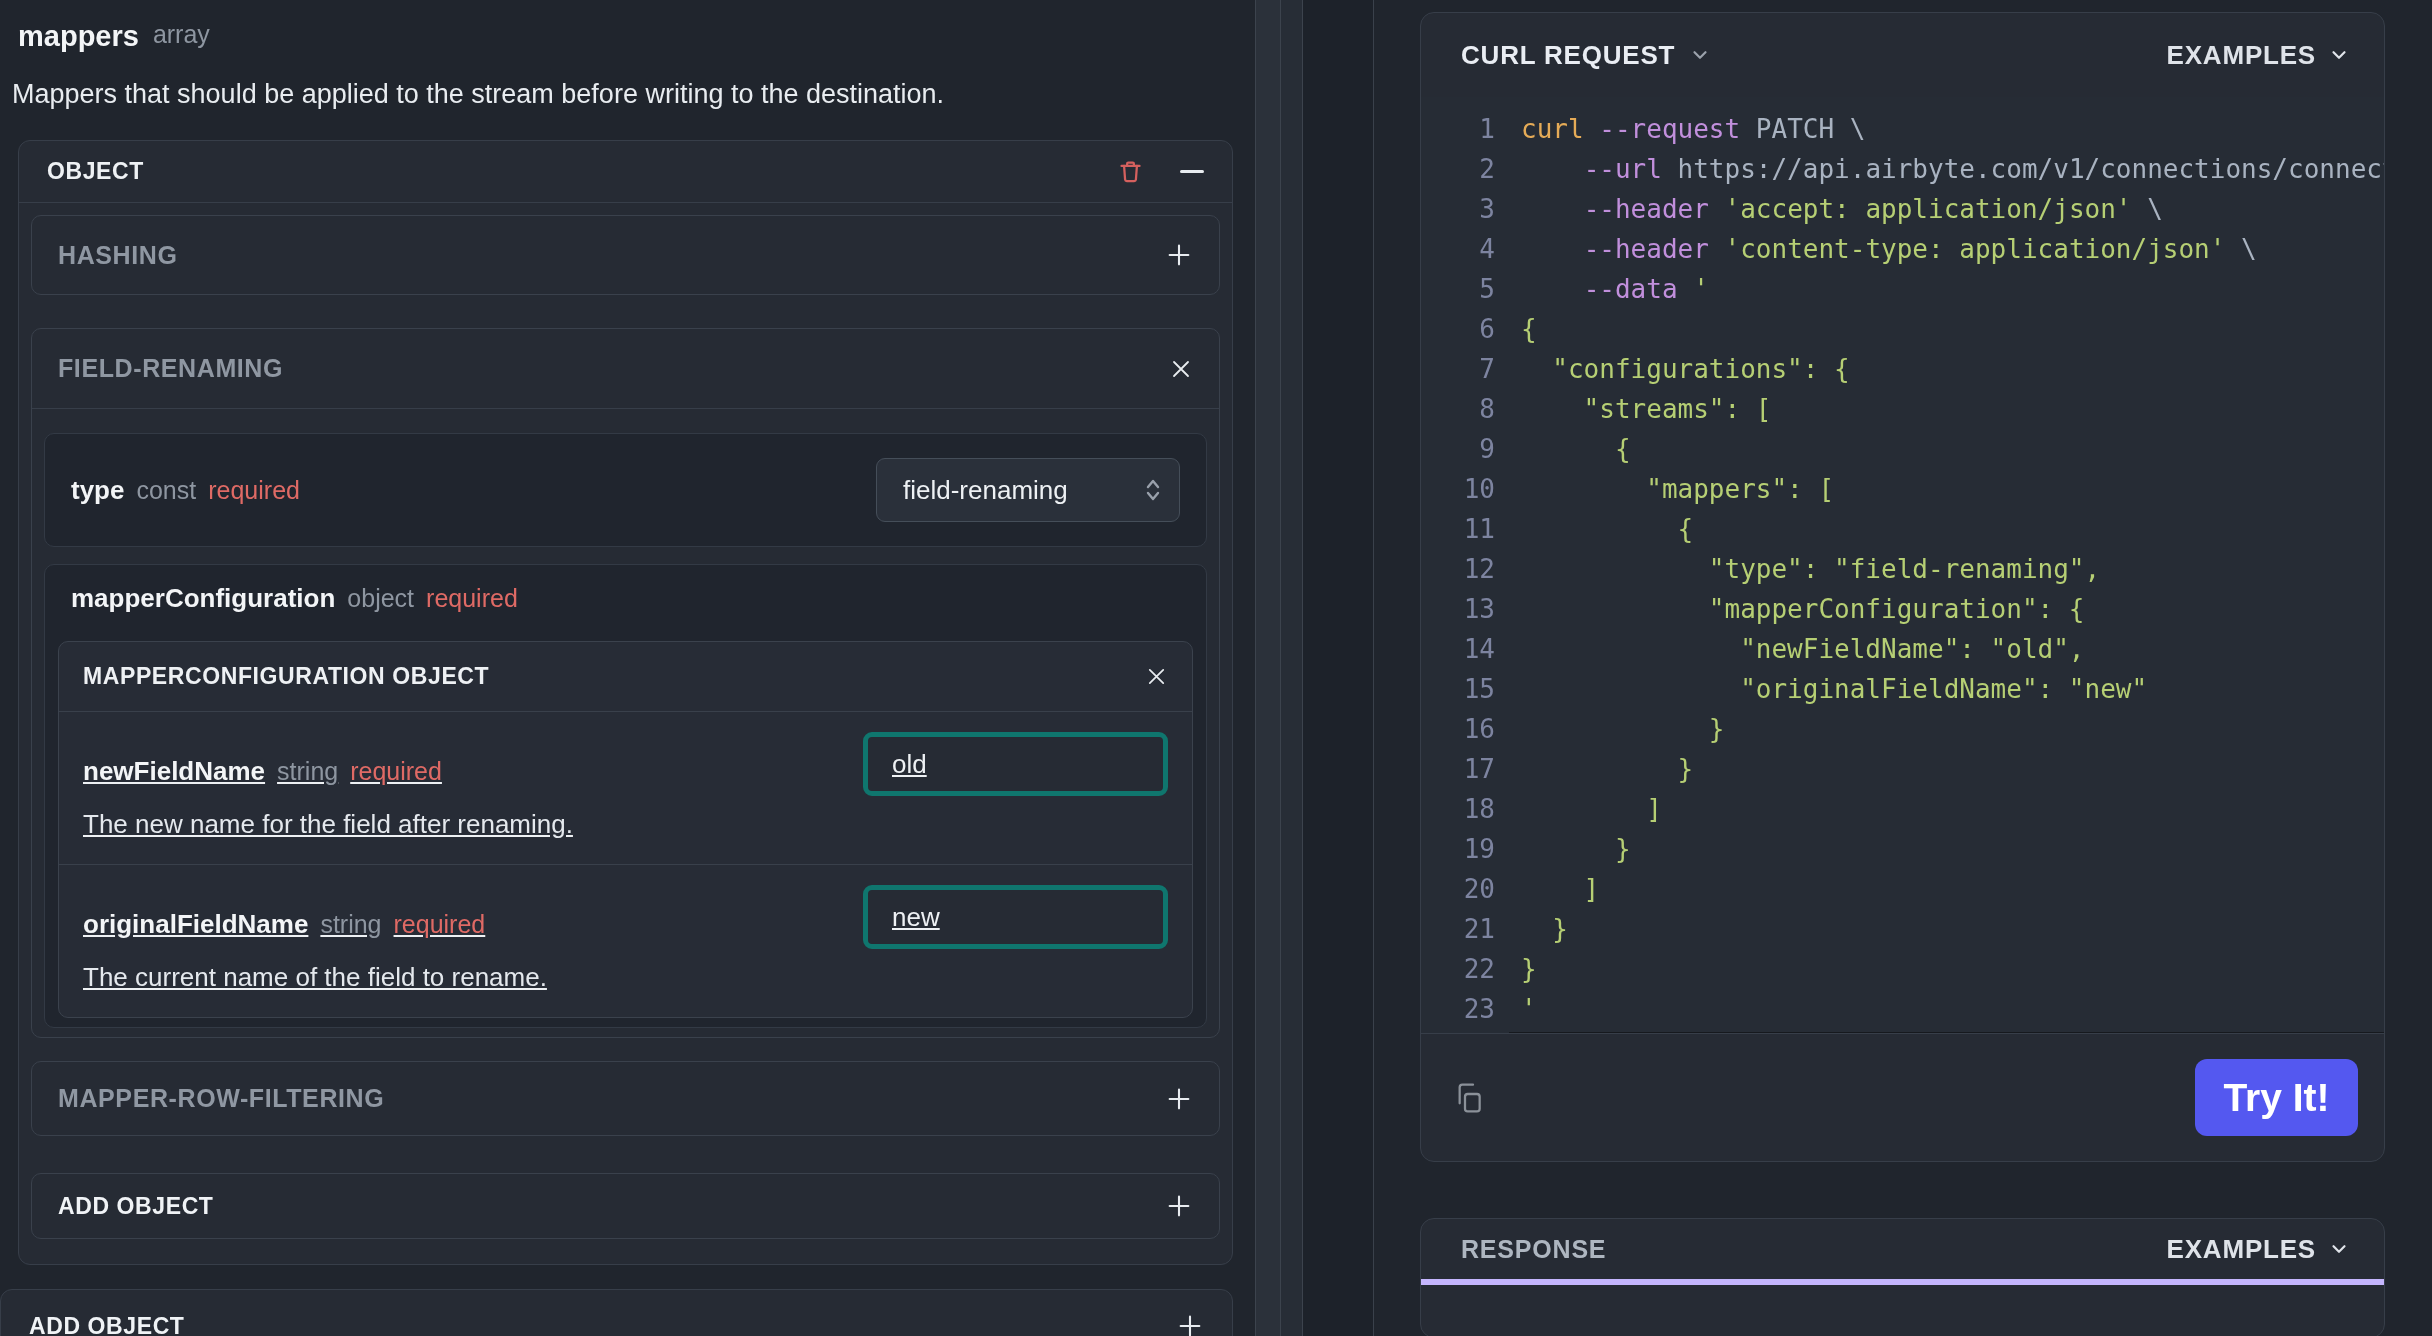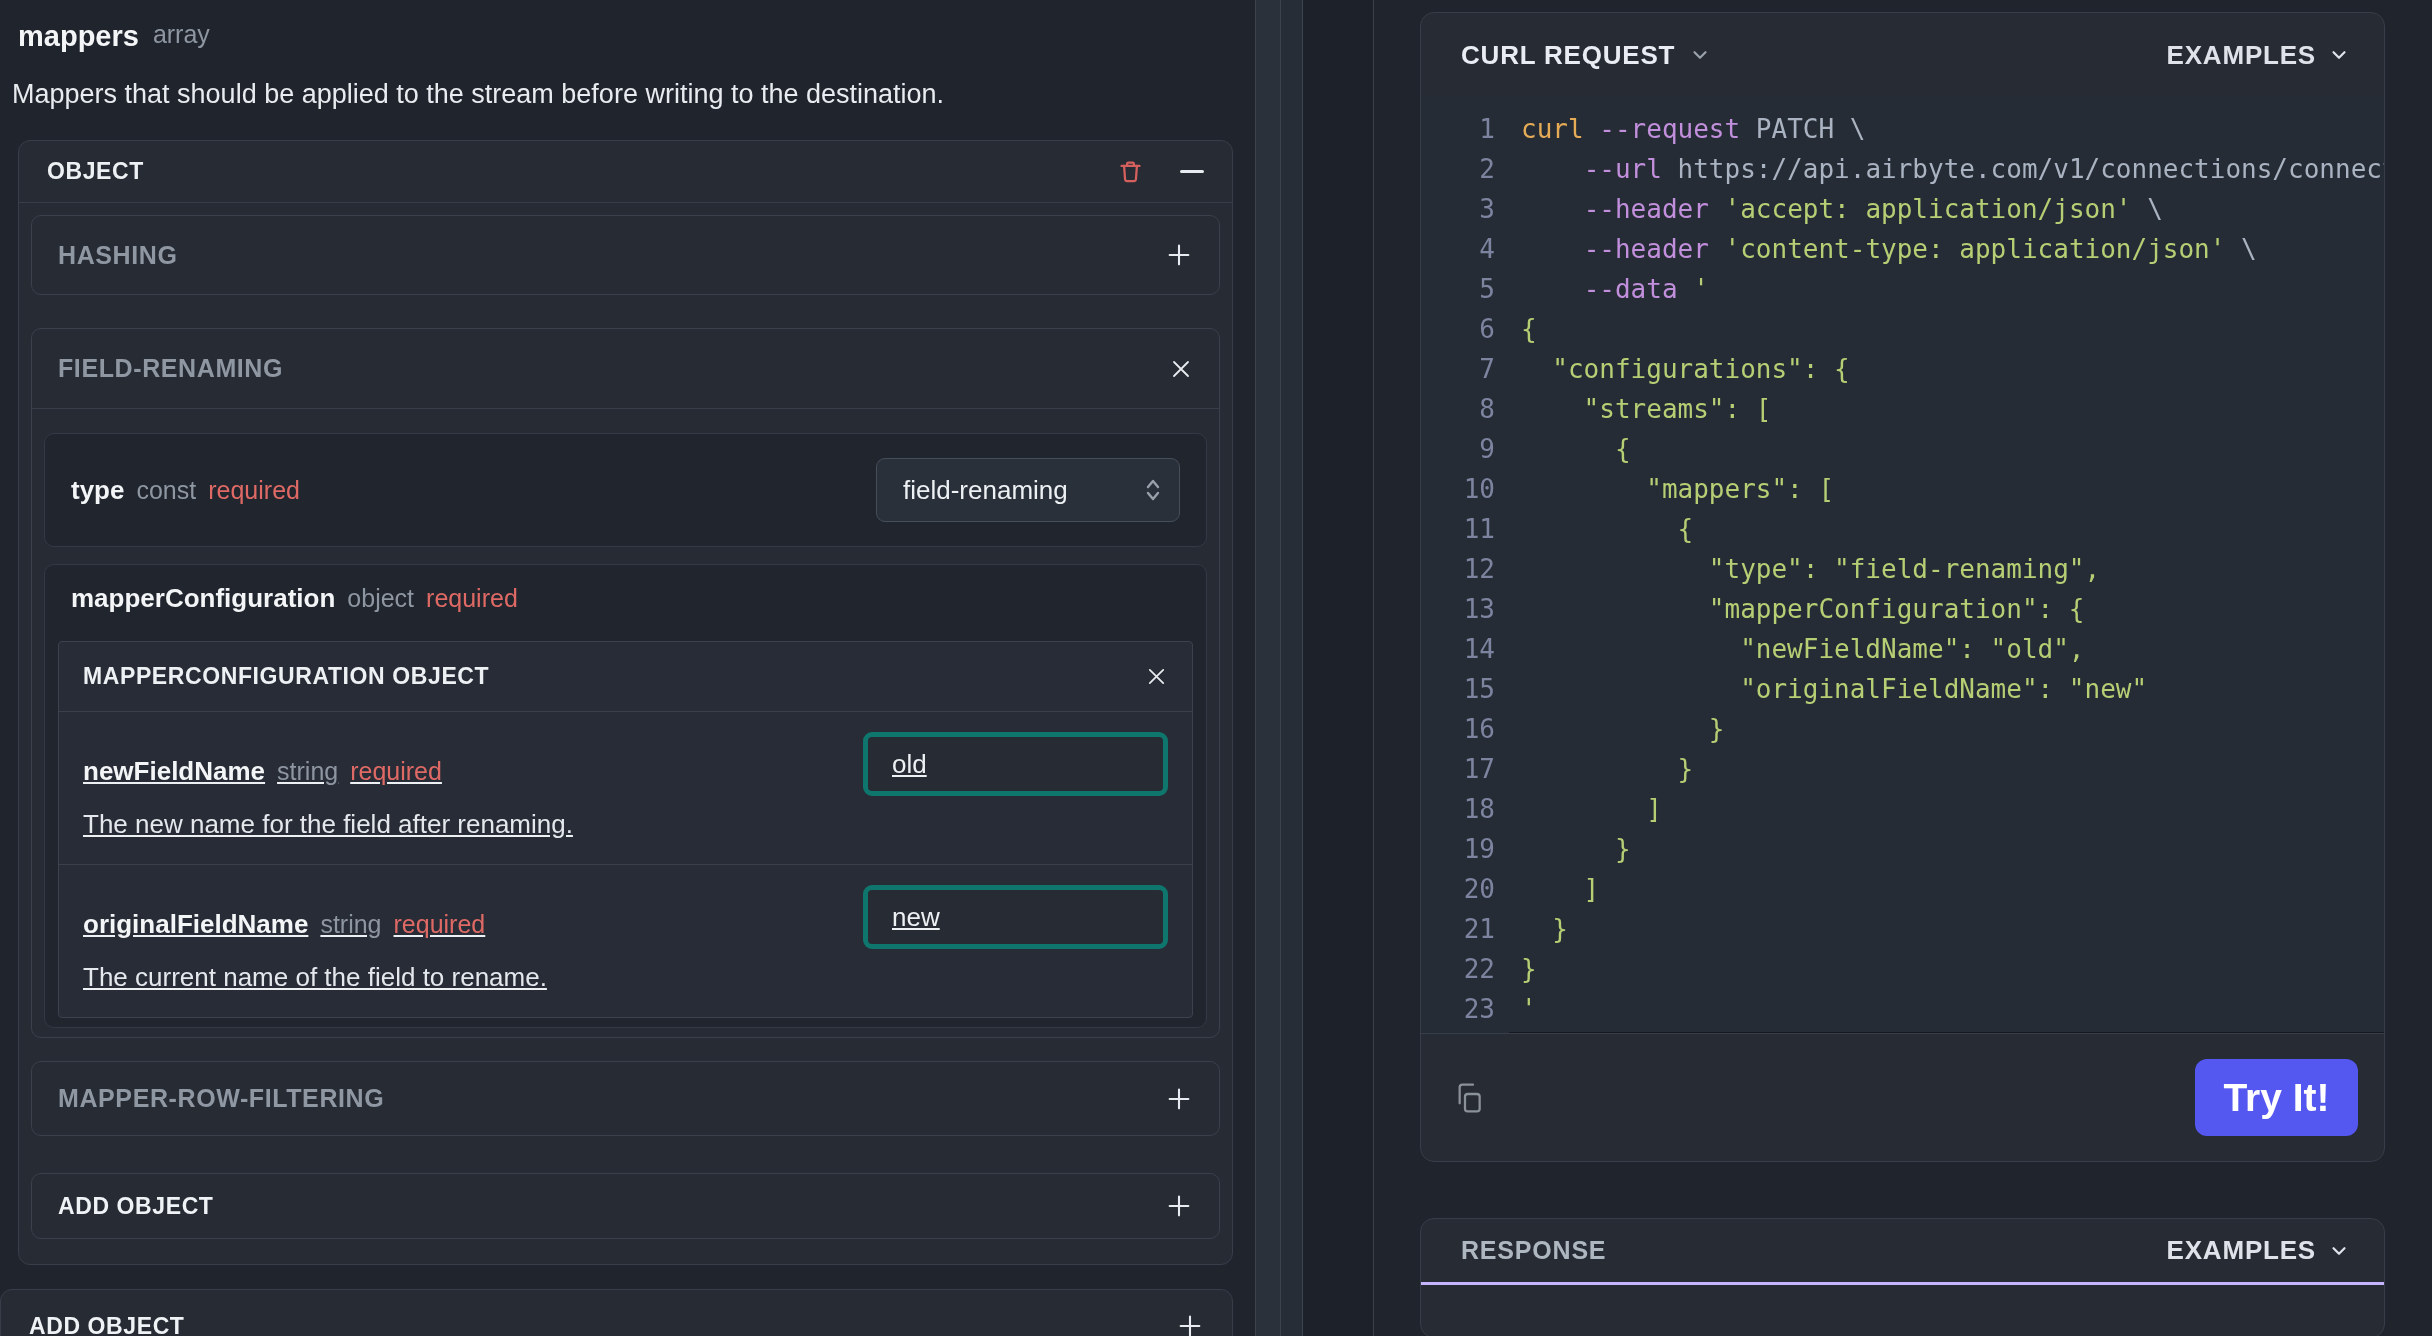--- a/index.html
+++ b/index.html
@@ -43,21 +43,21 @@
   .prop-line .pkind { font-size:25px; color:#8e96a1; }
   .prop-line .preq  { font-size:25px; color:#df6a65; }
 
   .select-box { width:304px; height:64px; background:#2a303a; border:1px solid #454e59; border-radius:9px;
                 display:flex; align-items:center; padding:0 14px 0 26px; cursor:pointer; }
   .select-box .sel-text { flex:1; font-size:26px; color:#eef1f4; }
 
   .mapperconf-section { margin-top:17px; padding:18px 13px 9px 13px; }
   .mapperconf-section > .prop-line { margin-left:13px; }
 
-  .inner-card { background:#272c36; border:1px solid #3b424d; border-radius:4px; margin-top:27px; }
+  .inner-card { background:#272c36; border:1px solid #3b424d; border-radius:10px; margin-top:27px; }
   .inner-header { height:70px; display:flex; align-items:center; padding:0 24px; border-bottom:1px solid #39404b; }
   .inner-header .title { font-size:23px; font-weight:bold; letter-spacing:0.6px; color:#eef1f4; }
   .inner-section { padding:20px 24px 24px 24px; display:flex;text-decoration:underline; }
   .inner-section + .inner-section { border-top:1px solid #39404b; }
   .inner-section .left-part { flex:1; padding-top:24px; }
   .inner-section .desc { margin-top:22px; font-size:26px; color:#e4e8ed; }
   .text-input { width:305px; height:64px; background:#262b34; border:5px solid #0f766e; border-radius:9px;
                 color:#eef1f4; font-size:26px; font-family:"Liberation Sans",sans-serif; padding:0 24px; outline:none; }
 
   .mrf-card { height:75px; margin-top:23px; justify-content:space-between;text-align:center; }
@@ -94,21 +94,21 @@
   .tok-str { color:#b6cf74; }
 
   .scroll-row { position:relative; height:26px; background:#262c35; }
   .scroll-track { position:absolute; left:88px; right:0; top:3px; height:20px; background:#16191e; }
 
   .code-footer { height:128px; border-top:1px solid #373e49; display:flex; align-items:center; padding:0 26px 0 32px; }
   .try-btn { width:163px; height:77px; background:#5458f0; border:none; border-radius:12px;
              color:#ffffff; font-size:39px; font-weight:bold; font-family:"Liberation Sans",sans-serif; cursor:pointer; }
 
   .response-card { margin-top:56px; border-radius:14px; height:120px; overflow:hidden; }
-  .resp-header { height:66px; display:flex; align-items:center; padding:0 34px 0 40px; border-bottom:3px solid #c4b5fd; }
+  .resp-header { height:66px; display:flex; align-items:center; padding:0 34px 0 40px; border-bottom:6px solid #c4b5fd; }
   .resp-header .hdr-title { font-size:25px; font-weight:bold; letter-spacing:0.8px; color:#aeb6c0; }
 
   svg { display:block; }
 </style>
 </head>
 <body>
 
 <div class="left-col">
 
   <div class="field-title">

